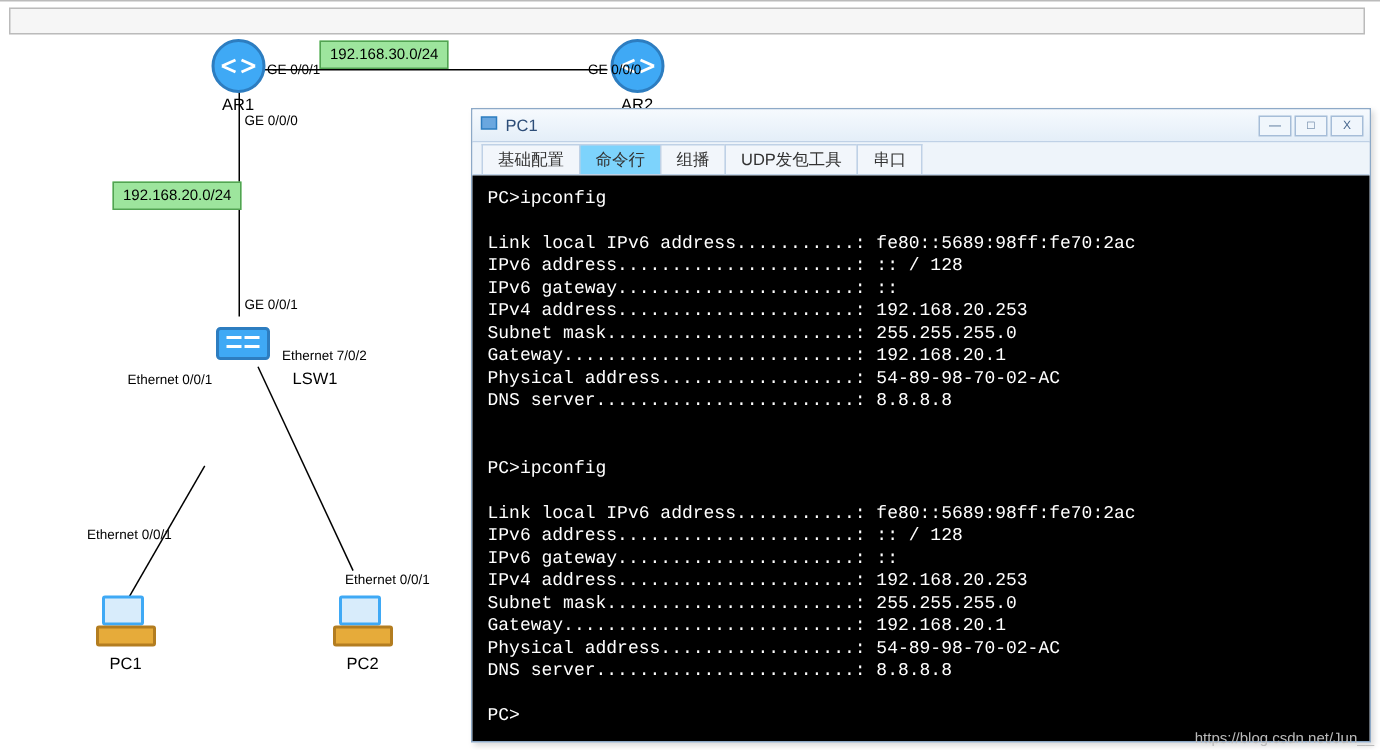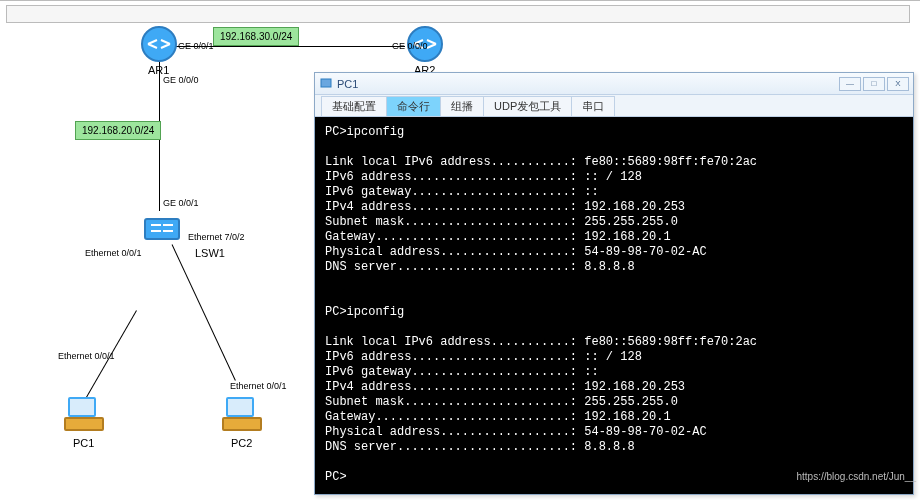--- a/index.html
+++ b/index.html
@@ -128,21 +128,21 @@
     color: #fff;
     font-family: "Courier New", monospace;
     font-size: 12px;
     padding: 8px 10px;
     white-space: pre;
     overflow: hidden;
     line-height: 15px;
   }
   .watermark {
     position: absolute;
-    right: 4px; bottom: 18px;
+    right: 4px; bottom: 2px;
     font-size: 10px;
     color: #bbb;
   }
 </style>
 </head>
 <body>
 
 <div class="canvas">
   <div class="topbar"></div>
 

